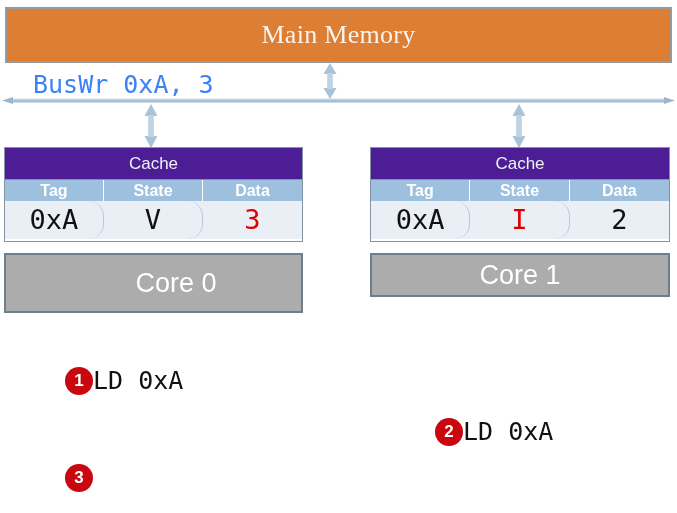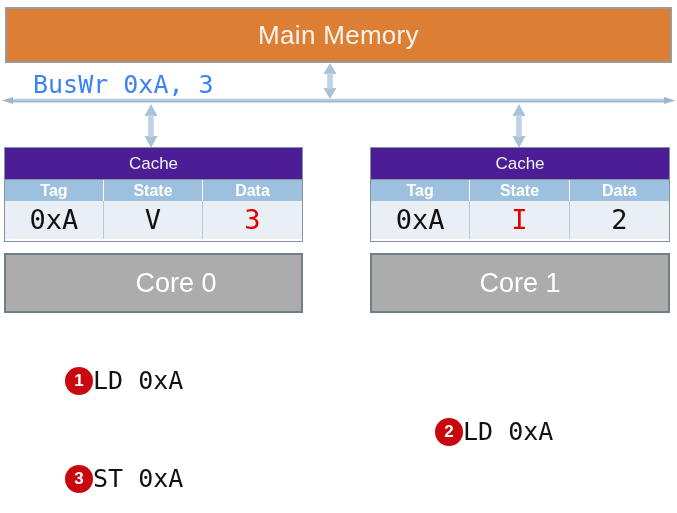--- a/index.html
+++ b/index.html
@@ -21,20 +21,21 @@
     left: 5px;
     top: 7px;
     width: 667px;
     height: 56px;
     box-sizing: border-box;
     background: #DD7E35;
     border: 2px solid #9A9A9A;
     display: flex;
     align-items: center;
     justify-content: center;
+    font-family: Liberation Serif, serif;
   }
   #main-memory .mm-label {
     color: #FAF3EC;
     font-size: 26px;
     letter-spacing: 0.3px;
   }
 
   
   #bus-line {
     position: absolute;
@@ -98,20 +99,21 @@
   }
   .cache-datarow .cell {
     flex: 1 1 33.333%;
     font-family: "DejaVu Sans Mono", monospace;
     font-size: 27px;
     text-align: center;
     line-height: 38px;
     color: #111111;
     border-right: 1px solid #B9C8D6;
     box-sizing: border-box;
+    border-radius: 15px;
   }
   .cache-datarow .cell:last-child { border-right: none; }
   .cache-datarow .cell.red { color: #E00000; }
 
   .core-block {
     position: absolute;
     box-sizing: border-box;
     background: #ACACAC;
     border: 2px solid #6E7F8C;
     display: flex;
@@ -214,30 +216,29 @@
     <div class="cell">State</div>
     <div class="cell">Data</div>
   </div>
   <div class="cache-datarow">
     <div class="cell">0xA</div>
     <div class="cell red">I</div>
     <div class="cell">2</div>
   </div>
 </div>
 
-<div class="core-block" style="left:370px; top:253px; width:300px; height:60px;">
+<div class="core-block" style="left:370px; top:253px; width:300px; height:44px;">
   <span class="core-label">Core 1</span>
 </div>
 
 <div class="step" style="left:65px; top:366px;">
   <span class="badge">1</span>
   <span class="step-text">LD 0xA</span>
 </div>
 
 <div class="step" style="left:435px; top:417px;">
   <span class="badge">2</span>
   <span class="step-text">LD 0xA</span>
 </div>
 
 <div class="step" style="left:65px; top:464px;">
   <span class="badge">3</span>
-  <span class="step-text">ST 0xA</span>
 </div>
 
 </body></html>

